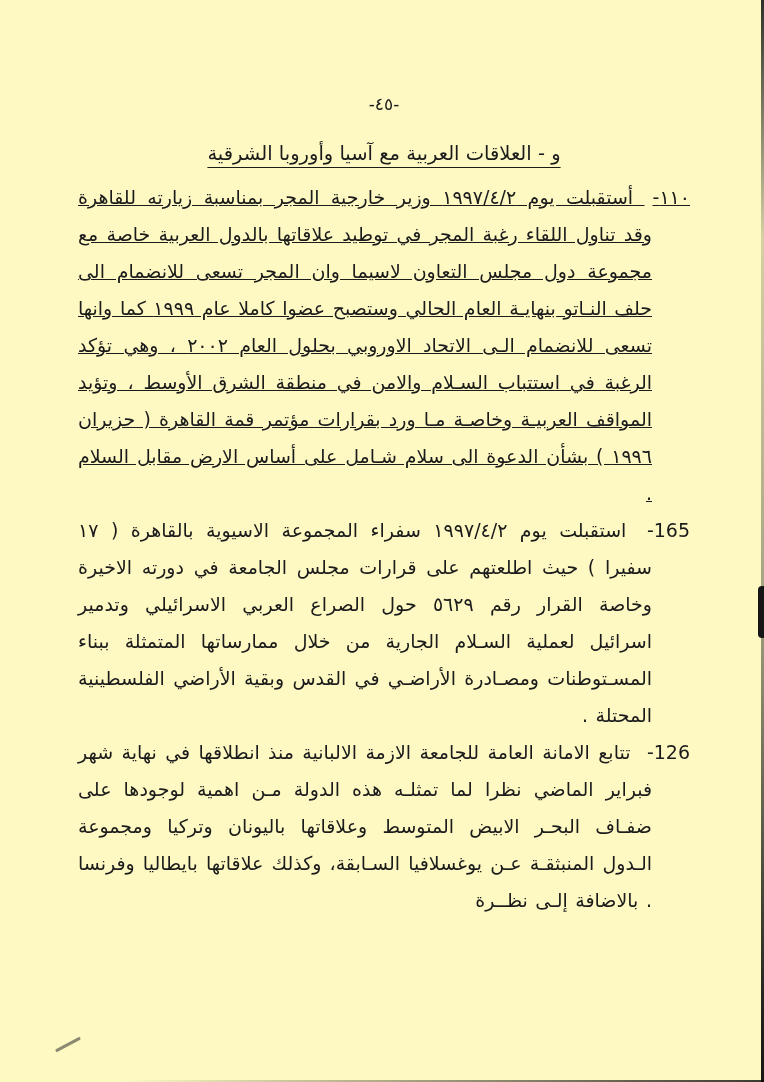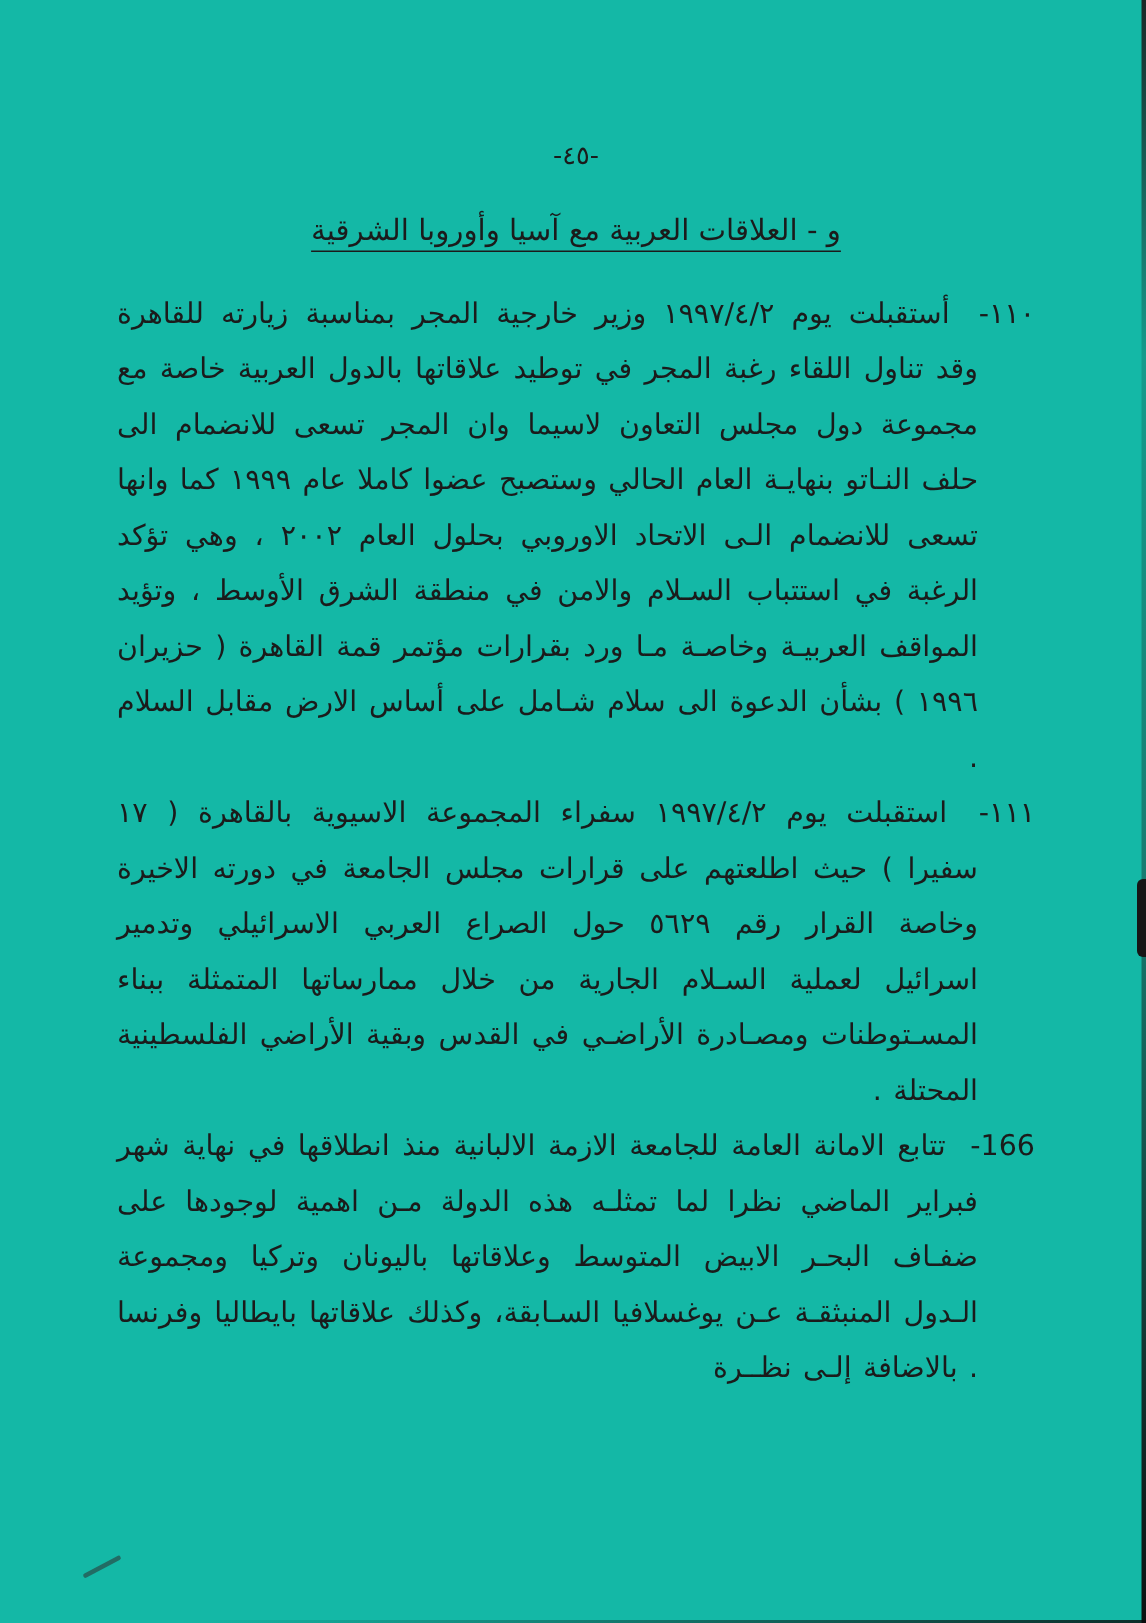--- a/index.html
+++ b/index.html
@@ -7,21 +7,21 @@
   body {
     width: 764px;
     height: 1082px;
     background: #ffffff;
     font-family: "DejaVu Sans", sans-serif;
   }
   .page {
     position: relative;
     width: 764px;
     height: 1082px;
-    background: #14b8a6;
+    background: #fef9c3;
     direction: rtl;
     color: #1b1b1b;
     overflow: hidden;
   }
   .content {
     padding: 0 74px 0 78px;
   }
   .page-number {
     padding-top: 94px;
     text-align: center;
@@ -48,21 +48,21 @@
   }
   .item {
     margin: 0;
     font-size: 19px;
     line-height: 37px;
     text-align: justify;
     padding-right: 38px;
     text-indent: -38px;
     word-spacing: 1.5px;
   }
-  .item.first { margin-top: 26px; }
+  .item.first { margin-top: 14px; text-decoration: underline; }
   .num { margin-left: 8px; }
 
   
   .edge-right {
     position: absolute; top: 0; right: 0; bottom: 0; width: 3px;
     background: linear-gradient(to bottom,
       rgba(25,25,25,0.9), rgba(25,25,25,0.18) 22%,
       rgba(25,25,25,0.38) 55%, rgba(15,15,15,0.9) 92%, rgba(10,10,10,0.95));
   }
   .edge-blob {
@@ -95,26 +95,26 @@
     <div class="heading-row">
       <span class="heading">و - العلاقات العربية مع آسيا وأوروبا الشرقية</span>
     </div>
 
     <p class="item first">
       <span class="num">١١٠-</span>
       <span class="itext">أستقبلت يوم ١٩٩٧/٤/٢ وزير خارجية المجر بمناسبة زيارته للقاهرة وقد تناول اللقاء رغبة المجر في توطيد علاقاتها بالدول العربية خاصة مع مجموعة دول مجلس التعاون لاسيما وان المجر تسعى للانضمام الى حلف النـاتو بنهايـة العام الحالي وستصبح عضوا كاملا عام ١٩٩٩ كما وانها تسعى للانضمام الـى الاتحاد الاوروبي بحلول العام ٢٠٠٢ ، وهي تؤكد الرغبة في استتباب السـلام والامن في منطقة الشرق الأوسط ، وتؤيد المواقف العربيـة وخاصـة مـا ورد بقرارات مؤتمر قمة القاهرة ( حزيران ١٩٩٦ ) بشأن الدعوة الى سلام شـامل على أساس الارض مقابل السلام .</span>
     </p>
 
     <p class="item">
-      <span class="num">١١١-</span>
+      <span class="num">165-</span>
       <span class="itext">استقبلت يوم ١٩٩٧/٤/٢ سفراء المجموعة الاسيوية بالقاهرة ( ١٧ سفيرا ) حيث اطلعتهم على قرارات مجلس الجامعة في دورته الاخيرة وخاصة القرار رقم ٥٦٢٩ حول الصراع العربي الاسرائيلي وتدمير اسرائيل لعملية السـلام الجارية من خلال ممارساتها المتمثلة ببناء المسـتوطنات ومصـادرة الأراضـي في القدس وبقية الأراضي الفلسطينية المحتلة .</span>
     </p>
 
     <p class="item">
-      <span class="num">166-</span>
+      <span class="num">126-</span>
       <span class="itext">تتابع الامانة العامة للجامعة الازمة الالبانية منذ انطلاقها في نهاية شهر فبراير الماضي نظرا لما تمثلـه هذه الدولة مـن اهمية لوجودها على ضفـاف البحـر الابيض المتوسط وعلاقاتها باليونان وتركيا ومجموعة الـدول المنبثقـة عـن يوغسلافيا السـابقة، وكذلك علاقاتها بايطاليا وفرنسا . بالاضافة إلـى نظــرة</span>
     </p>
 
   </div>
 
   <div class="edge-right"></div>
   <div class="edge-blob"></div>
   <div class="edge-bottom"></div>
   <div class="speck"></div>
 </div>

